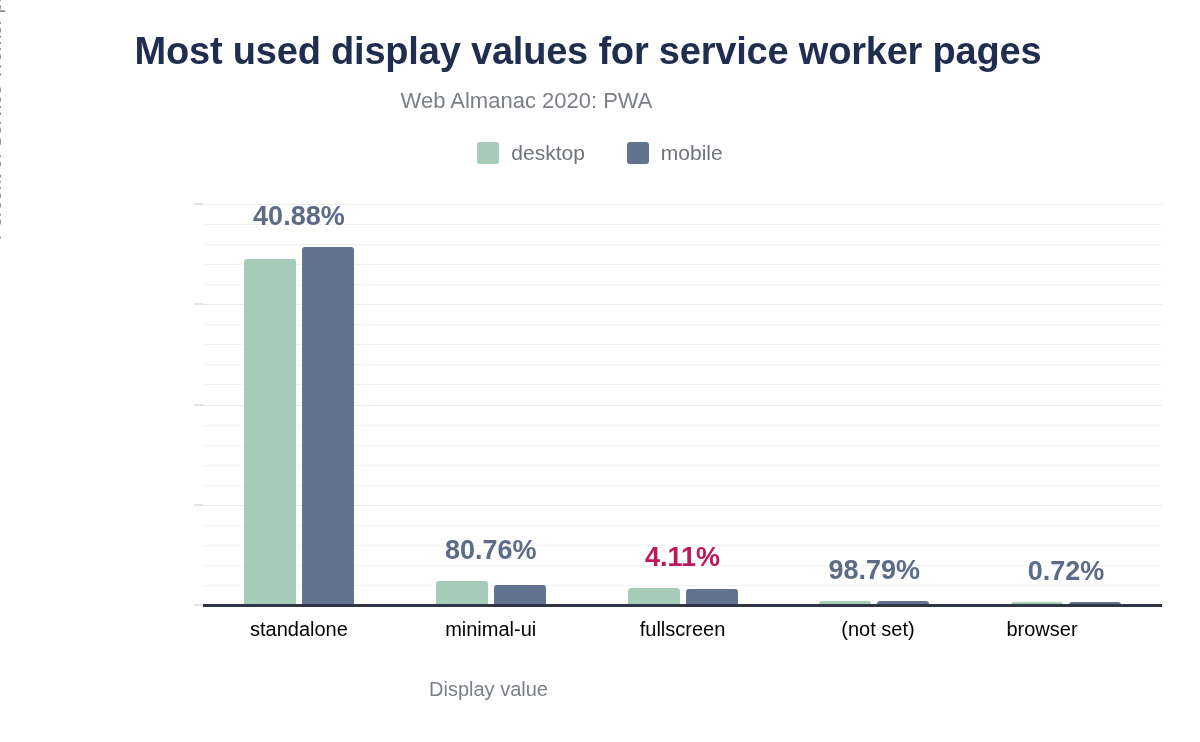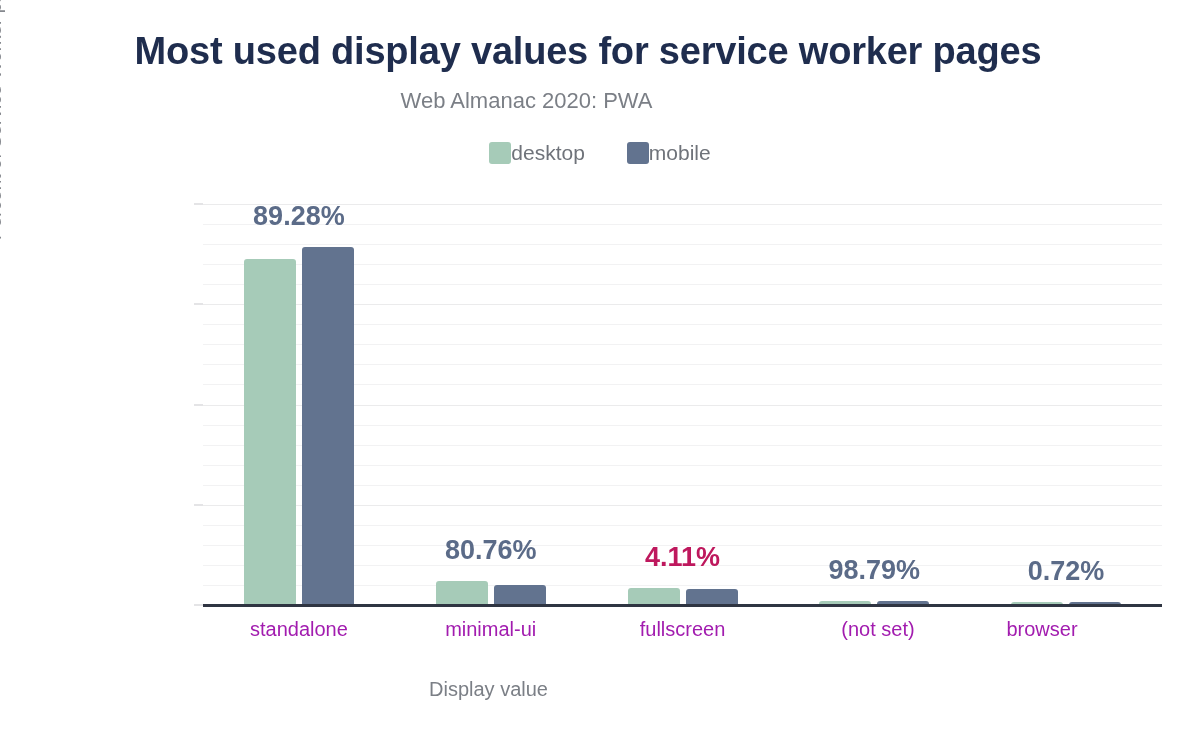--- a/index.html
+++ b/index.html
@@ -51,20 +51,21 @@
     left: 0;
     width: 1200px;
     display: flex;
     justify-content: center;
     align-items: center;
     gap: 42px;
   }
   .legend-item {
     display: flex;
     align-items: center;
+    gap: 12px;
   }
   .legend-swatch {
     width: 22px;
     height: 22px;
     border-radius: 3px;
     display: block;
   }
   .legend-label {
     font-size: 21px;
     color: #6f737a;
@@ -114,21 +115,21 @@
     transform: rotate(-90deg);
     transform-origin: 0 0;
     white-space: nowrap;
   }
 
   
   .xtick {
     position: absolute;
     top: 618px;
     font-size: 20px;
-    color: #a21caf;
+    color: #000000;
     text-align: center;
     white-space: nowrap;
     transform: translateX(-50%);
   }
   .x-axis-title {
     position: absolute;
     top: 678px;
     left: 0;
     width: 977px;
     text-align: center;
@@ -224,20 +225,20 @@
       <div class="xtick" style="left: 298.9px;">standalone</div>
       <div class="xtick" style="left: 490.7px;">minimal-ui</div>
       <div class="xtick" style="left: 682.5px;">fullscreen</div>
       <div class="xtick" style="left: 878px;">(not set)</div>
       <div class="xtick" style="left: 1042px;">browser</div>
     </div>
 
   <div class="x-axis-title">Display value</div>
 
   <div id="data-labels">
-      <div class="data-label" style="left: 298.9px; top: 200.987px; color: rgb(91, 107, 136);">89.28%</div>
+      <div class="data-label" style="left: 298.9px; top: 200.987px; color: rgb(91, 107, 136);">40.88%</div>
       <div class="data-label" style="left: 490.7px; top: 534.74px; color: rgb(91, 107, 136);">80.76%</div>
       <div class="data-label" style="left: 682.5px; top: 541.557px; color: #be185d;">4.11%</div>
       <div class="data-label" style="left: 874.3px; top: 555.19px; color: rgb(91, 107, 136);">98.79%</div>
       <div class="data-label" style="left: 1066.1px; top: 555.591px; color: rgb(91, 107, 136);">0.72%</div>
     </div>
 
 </div>
 
 </body></html>

